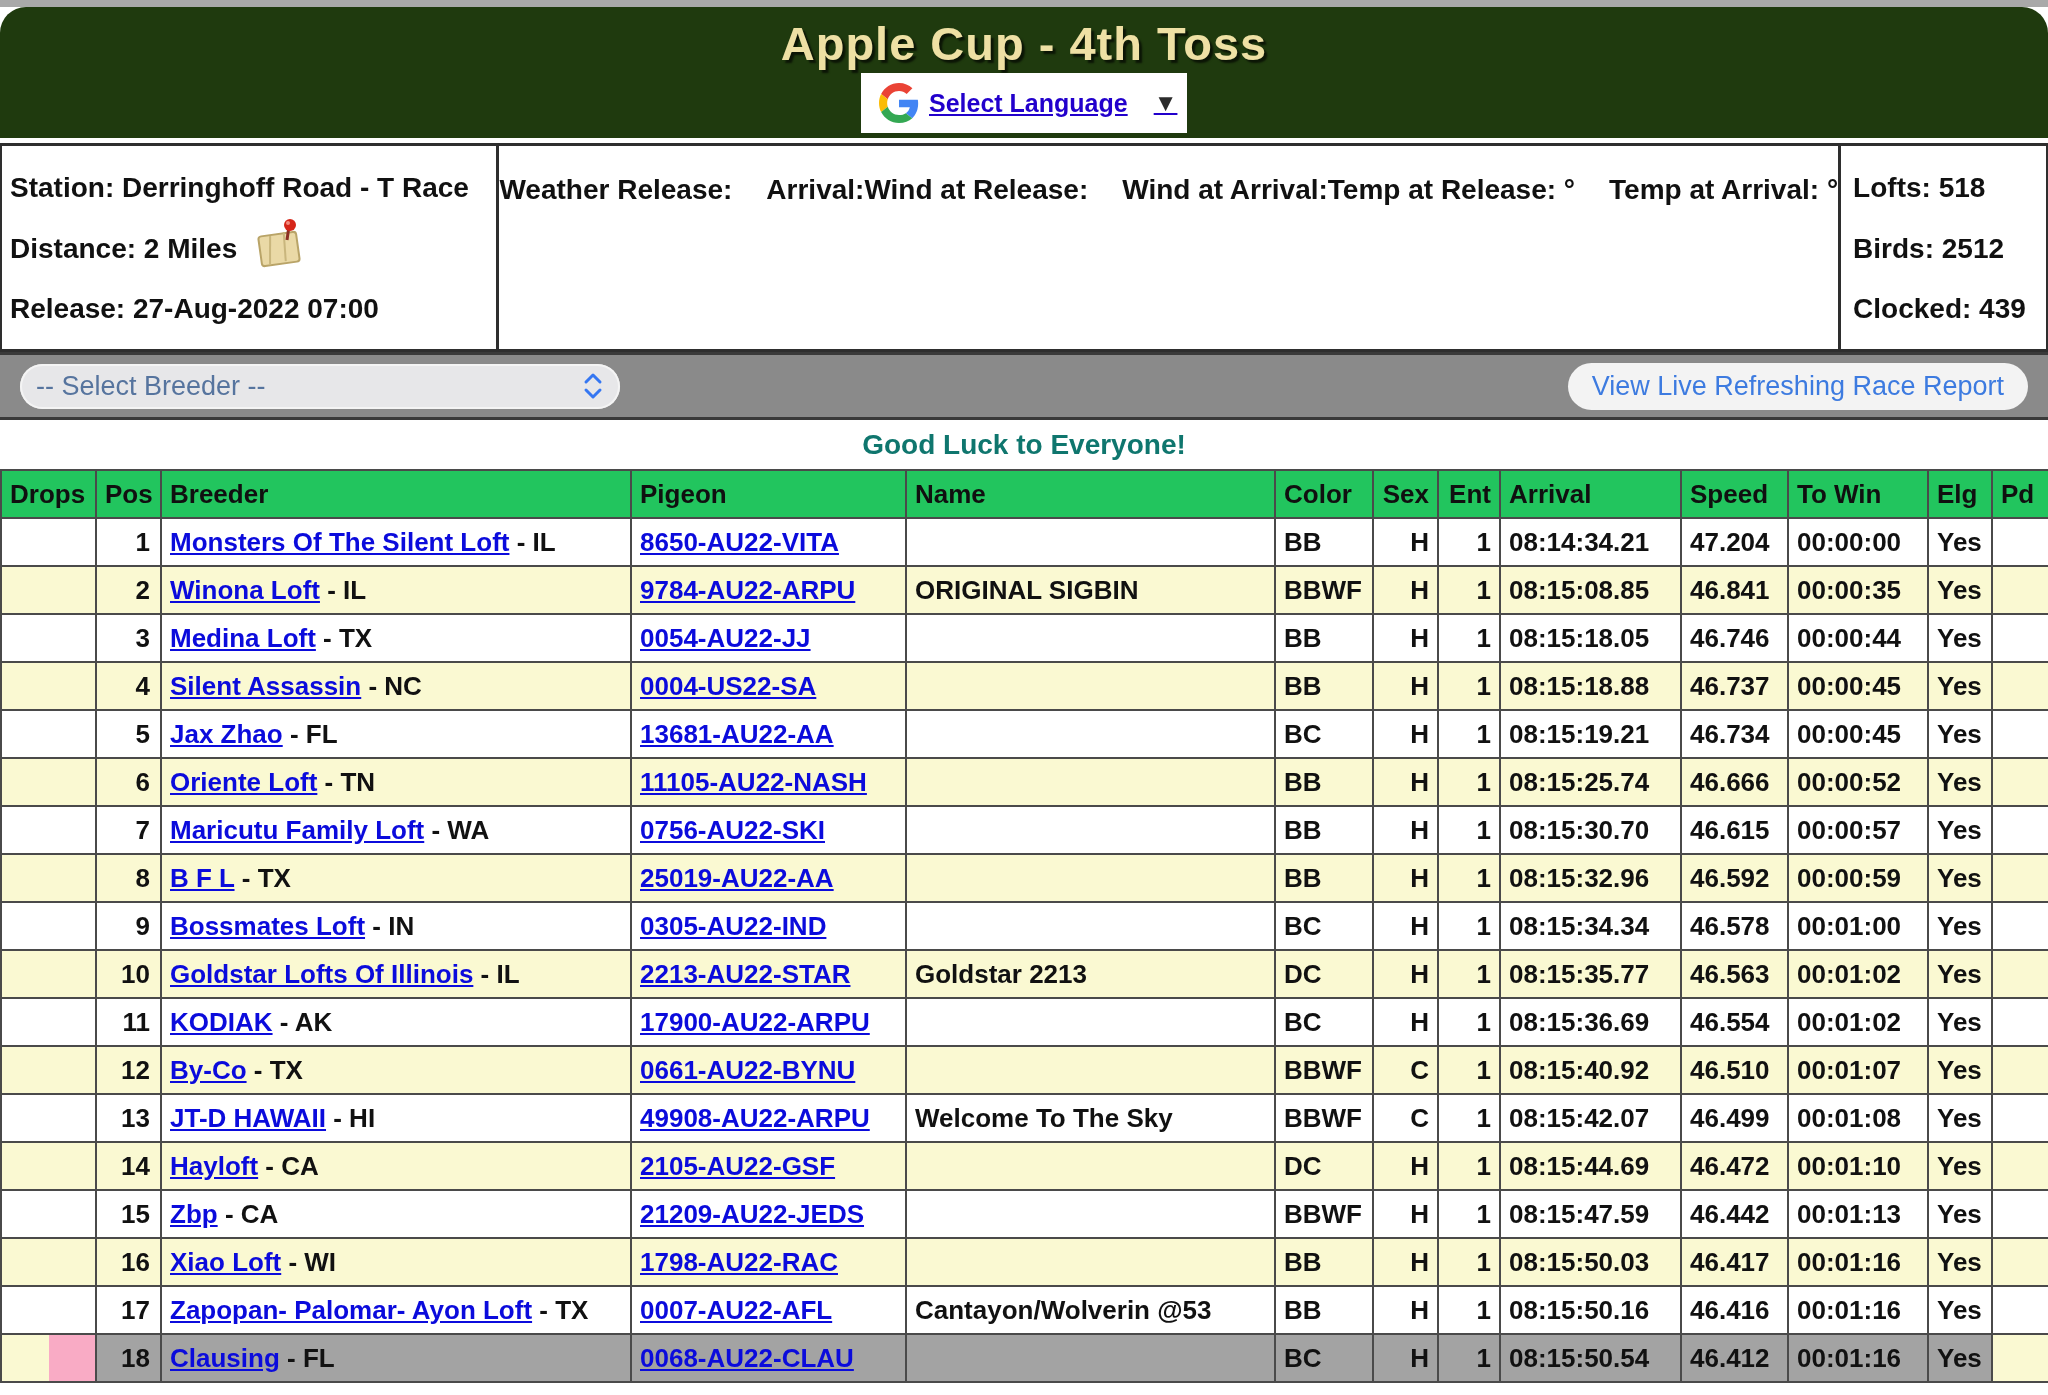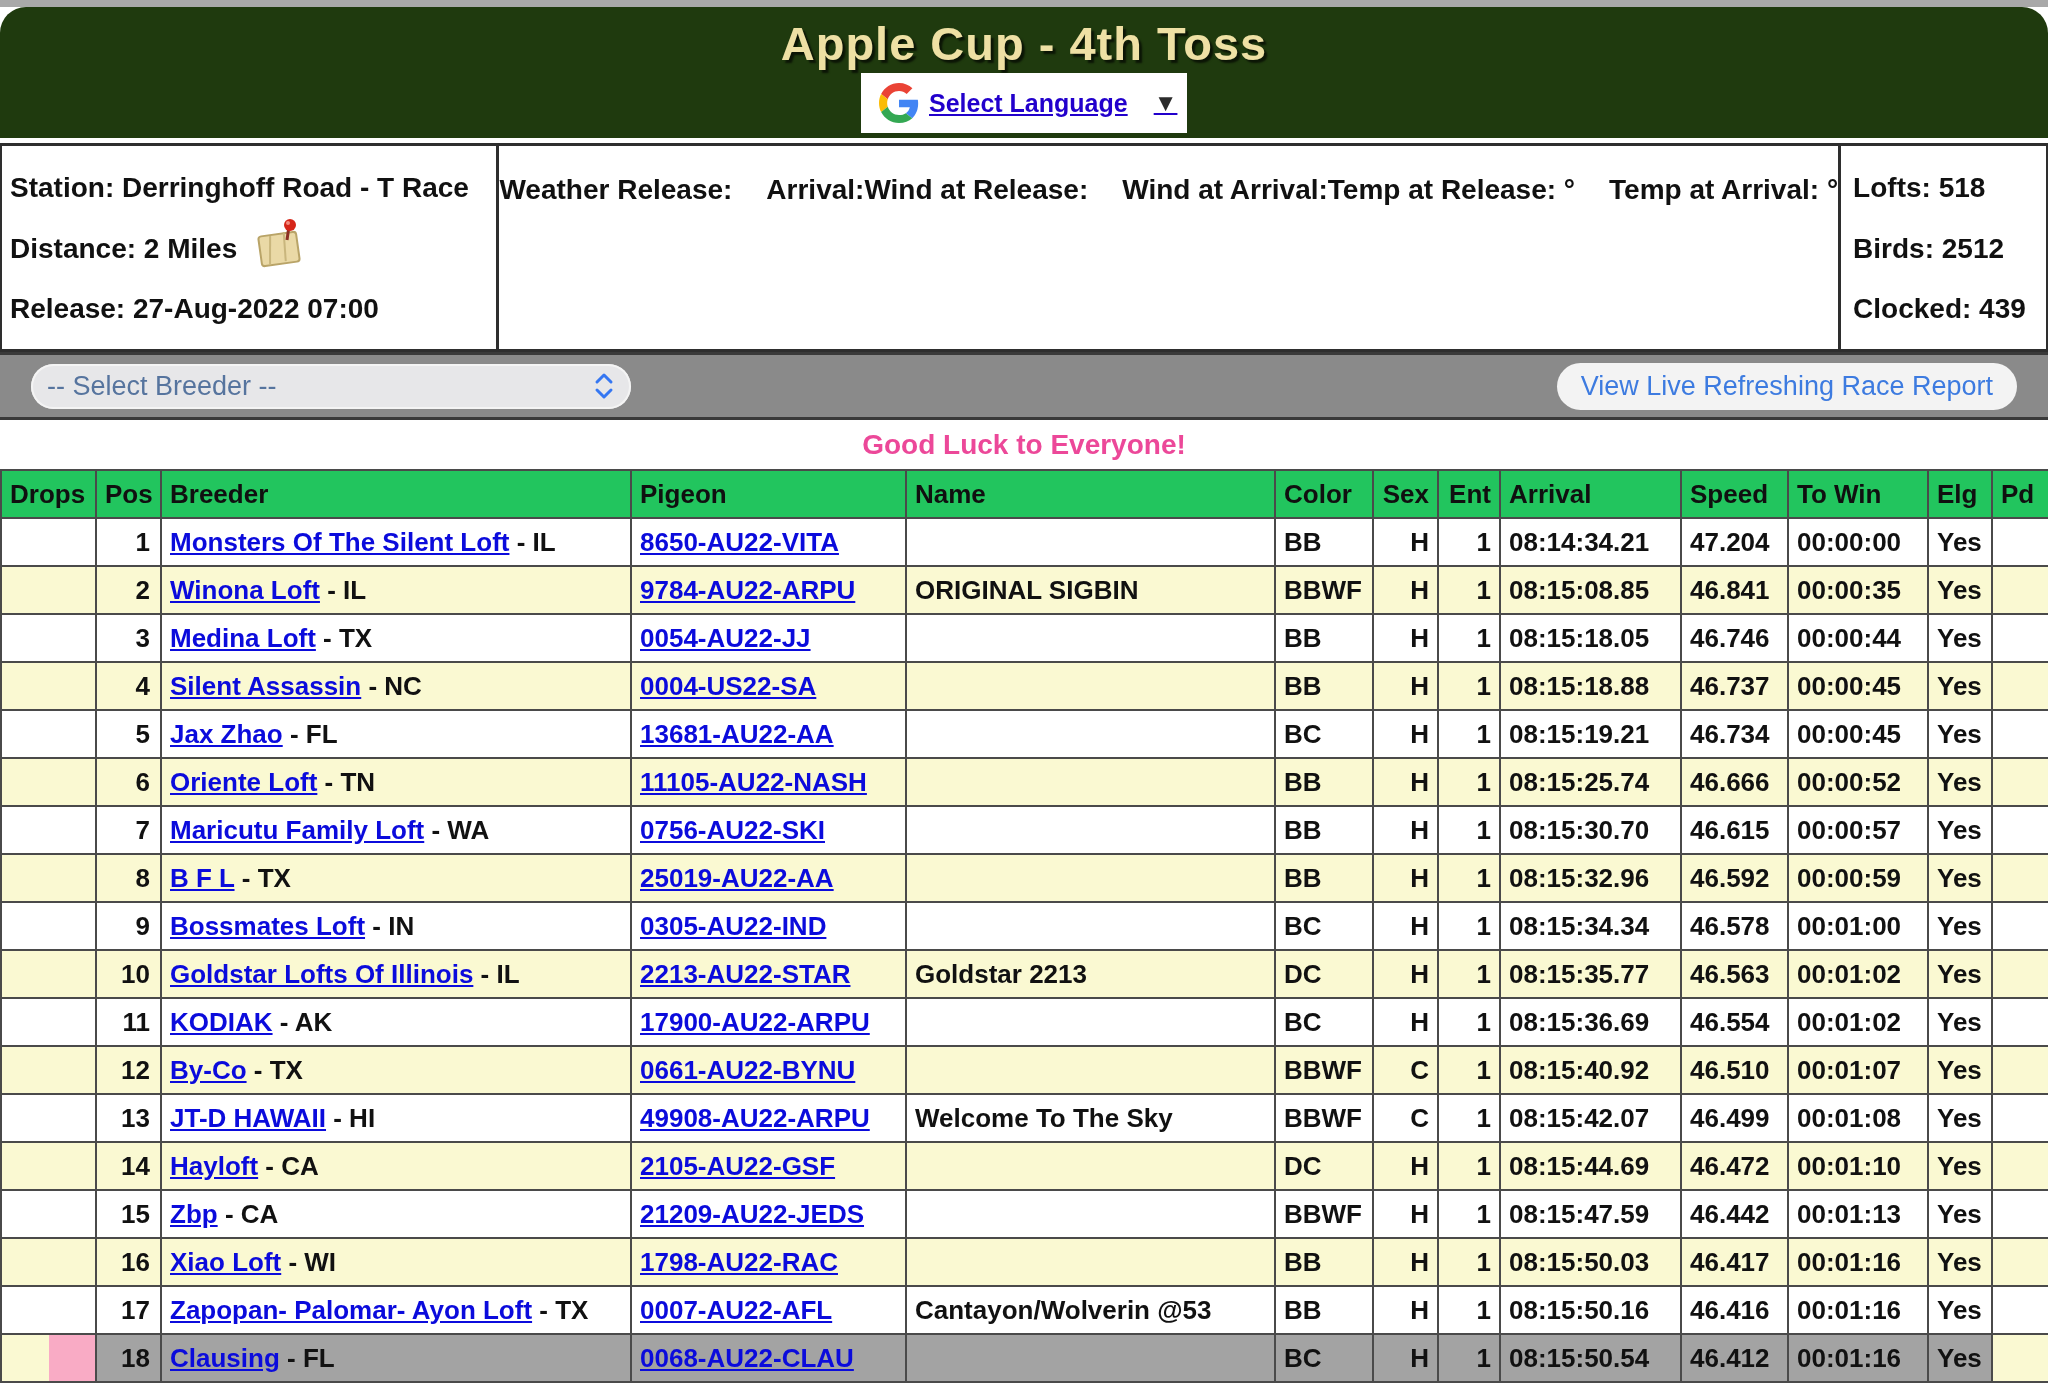--- a/index.html
+++ b/index.html
@@ -62,40 +62,40 @@
   .info-right {
     width:259px; padding:26px 0 24px 12px;
     display:flex; flex-direction:column; justify-content:space-between;
     font-size:28px; font-weight:bold; color:#111;
   }
   
   .toolbar {
     height:68px; background:#8a8a8a;
     border-top:3px solid #3a3a3a; border-bottom:3px solid #3a3a3a;
     display:flex; align-items:center; justify-content:space-between;
-    padding:0 31px;
+    padding:0 20px;
   }
   .select-pill {
     width:600px; height:45px; background:#e7e7e9;
     border-radius:23px; box-shadow:inset 0 0 0 2px #f4f4f4;
     display:flex; align-items:center; justify-content:space-between;
     padding:0 16px; font-size:27px; color:#56749e; cursor:pointer;
   }
   .chevron-updown { width:22px; height:30px; }
   .report-btn {
     height:47px; background:#f3f3f3; border:none;
     border-radius:24px; color:#3d7be0; font-size:27px;
     font-family:"Liberation Sans", sans-serif;
     display:flex; align-items:center; padding:0 24px; cursor:pointer;
   }
   
   .banner {
     height:49px; background:#fff;
     display:flex; align-items:center; justify-content:center;
-    font-size:28px; font-weight:bold; color:#ec4899;
+    font-size:28px; font-weight:bold; color:#0f766e;
   }
   
   table.results {
     width:2048px; border-collapse:collapse; table-layout:fixed;
     font-size:26px; font-weight:bold; color:#111;
   }
   .results th, .results td {
     border:2px solid #4a4a4a; height:48px;
     padding:0 8px; white-space:nowrap; overflow:hidden;
     text-align:left; vertical-align:middle;

